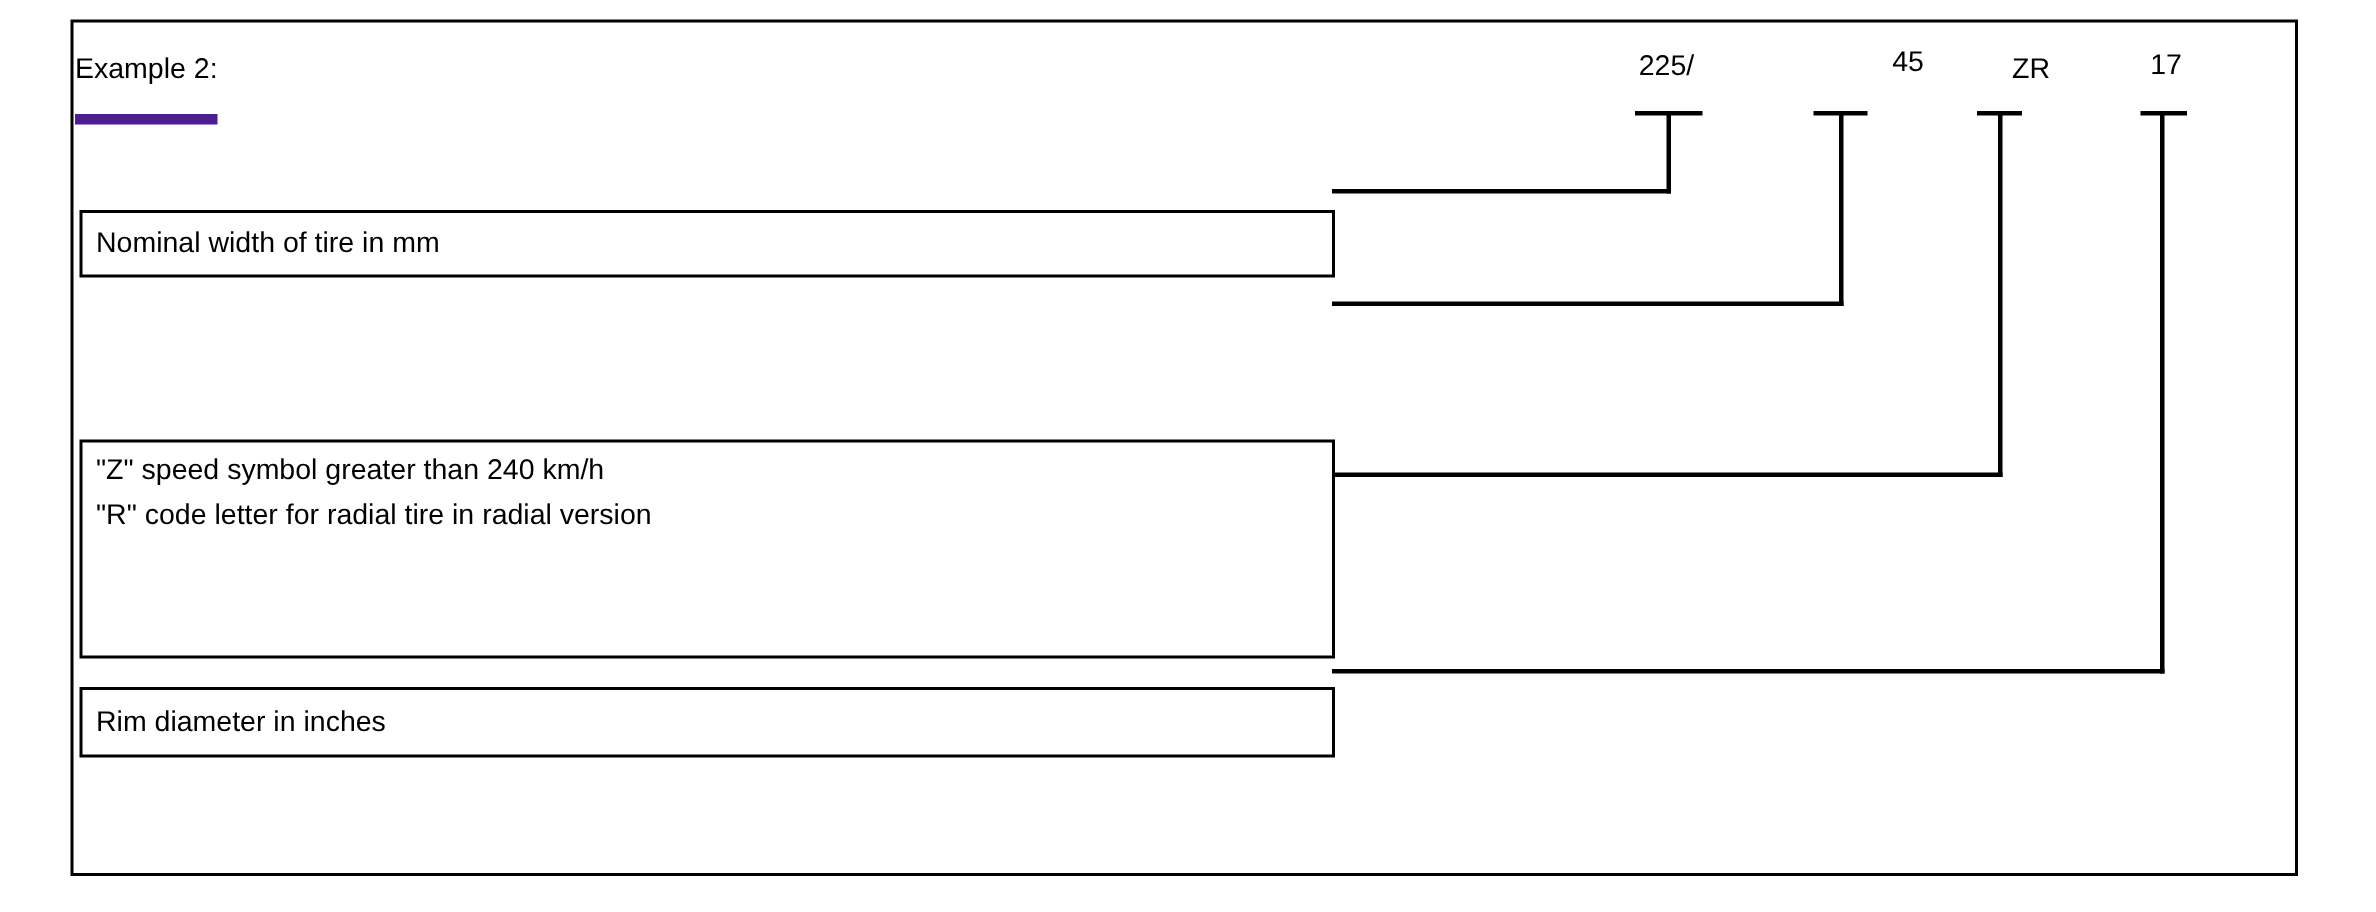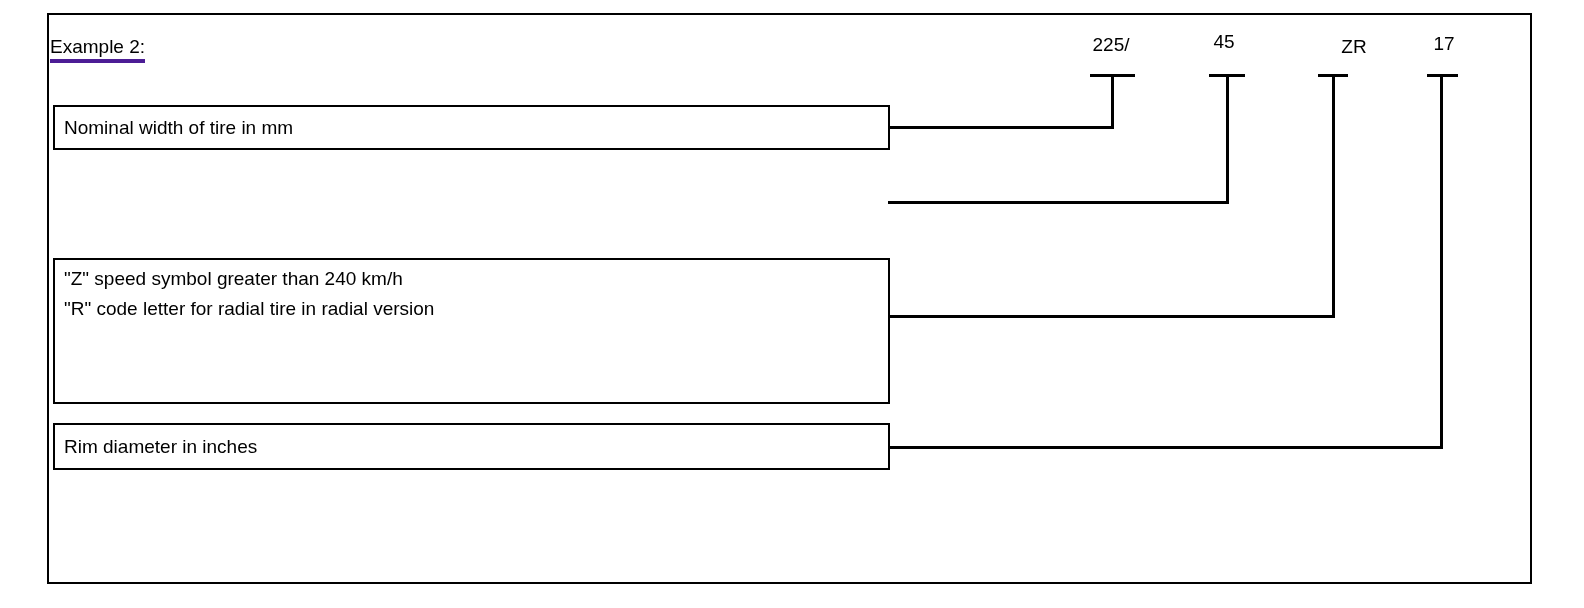--- a/index.html
+++ b/index.html
@@ -22,22 +22,22 @@
     left: 47px; top: 13px;
     width: 1485px; height: 571px;
     border: 2px solid #000000;
     box-sizing: border-box;
   }
 
   .doc-title {
     left: 50px; top: 36px;
     font-size: 19px;
     line-height: 22px;
-    border-bottom: 4px solid #4c1d95;
-    padding-bottom: 1px;
+    border-bottom: 7px solid #4c1d95;
+    padding-bottom: 18px;
     white-space: nowrap;
   }
 
   .code-part {
     top: 33px;
     font-size: 19px;
     line-height: 22px;
     transform: translateX(-50%);
     white-space: nowrap;
   }
@@ -45,20 +45,21 @@
   .hline { background: #000000; height: 3px; }
   .vline { background: #000000; width: 3px; }
 
   .label-box {
     left: 53px;
     width: 837px;
     border: 2px solid #000000;
     box-sizing: border-box;
     font-size: 19px;
     background: #ffffff;
+    margin-top: 35px;
   }
   .label-box.v-center {
     display: flex;
     align-items: center;
     padding-left: 9px;
   }
   .label-box.v-top {
     padding-left: 9px;
   }
   .label-line { line-height: 30px; white-space: nowrap; }
@@ -66,21 +67,21 @@
 </head>
 <body>
 
 <div id="stage">
 
   <div class="abs outer-frame"></div>
 
   <div class="abs doc-title">Example 2:</div>
 
   <div class="abs code-part" style="left:1111px; top:34px;">225/</div>
-  <div class="abs code-part" style="left:1224px; top:31px;">45</div>
+  <div class="abs code-part" style="left:1272px; top:31px;">45</div>
   <div class="abs code-part" style="left:1327px; top:36px;margin-left:27px;">ZR</div>
   <div class="abs code-part" style="left:1444px; top:33px;text-align:right;">17</div>
 
   <div class="abs hline" style="left:1090px; top:74px; width:45px;"></div>
   <div class="abs hline" style="left:1209px; top:74px; width:36px;"></div>
   <div class="abs hline" style="left:1318px; top:74px; width:30px;"></div>
   <div class="abs hline" style="left:1427px; top:74px; width:31px;"></div>
 
   <div class="abs vline" style="left:1111px; top:74px; height:55px;"></div>
   <div class="abs vline" style="left:1226px; top:74px; height:130px;"></div>

